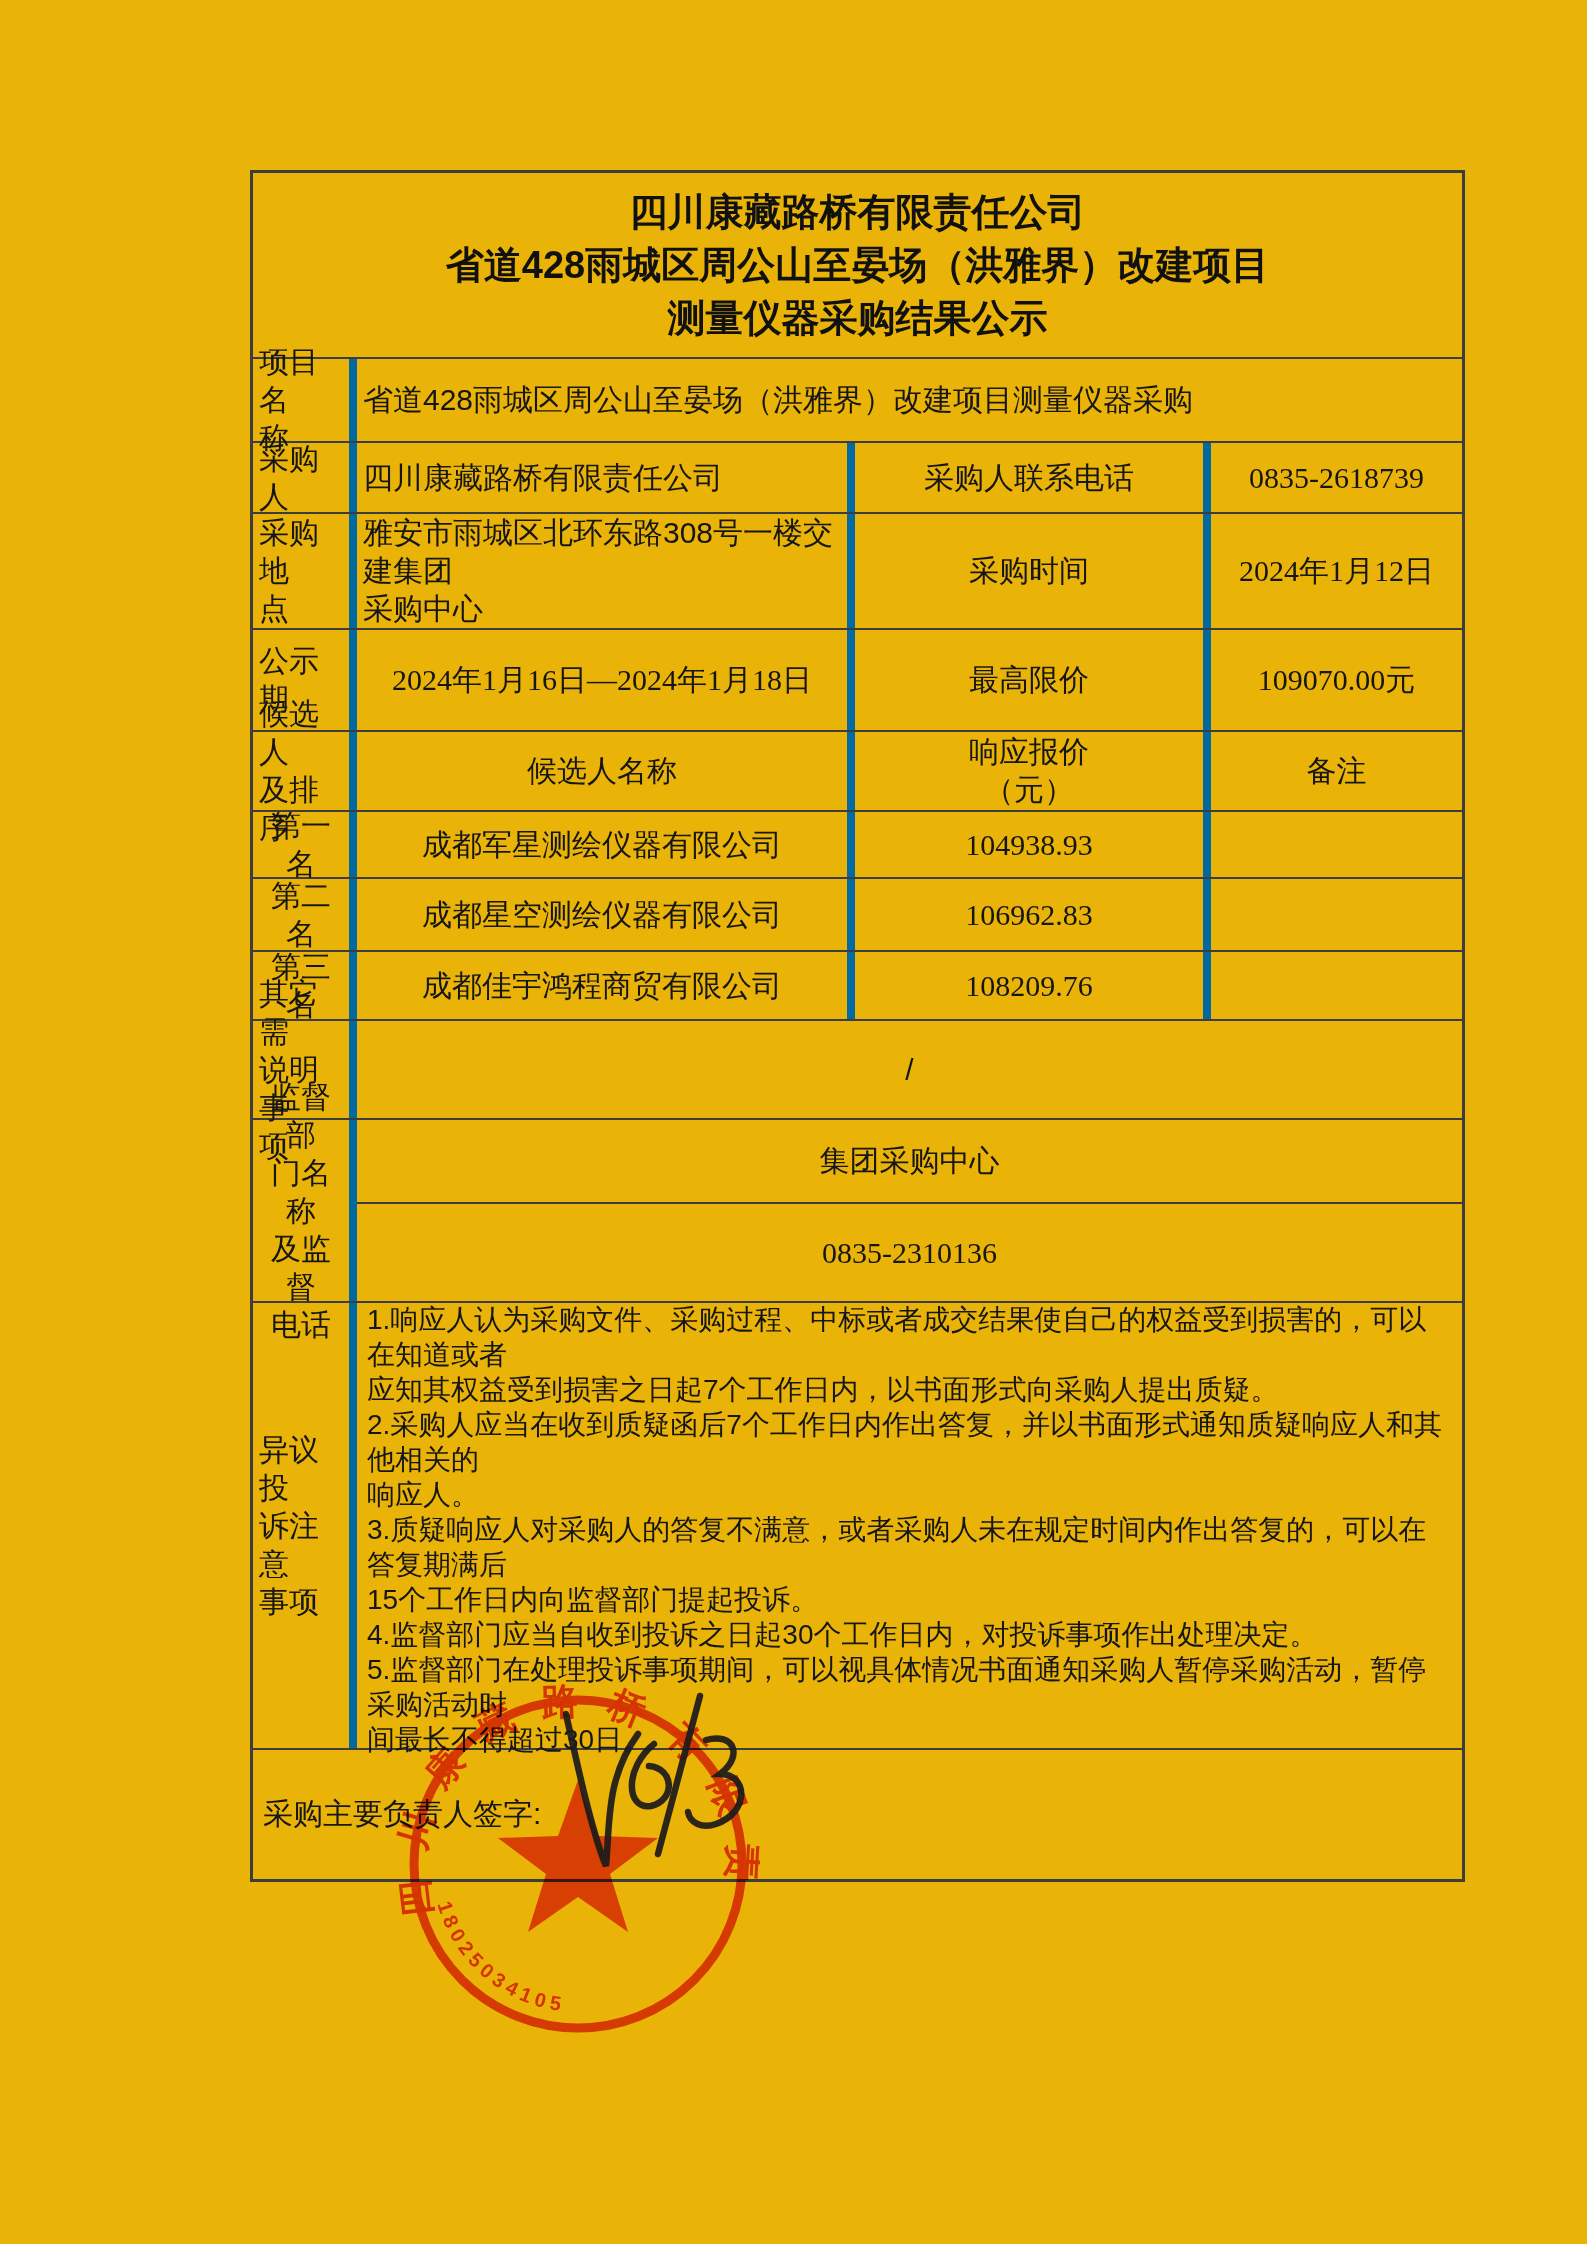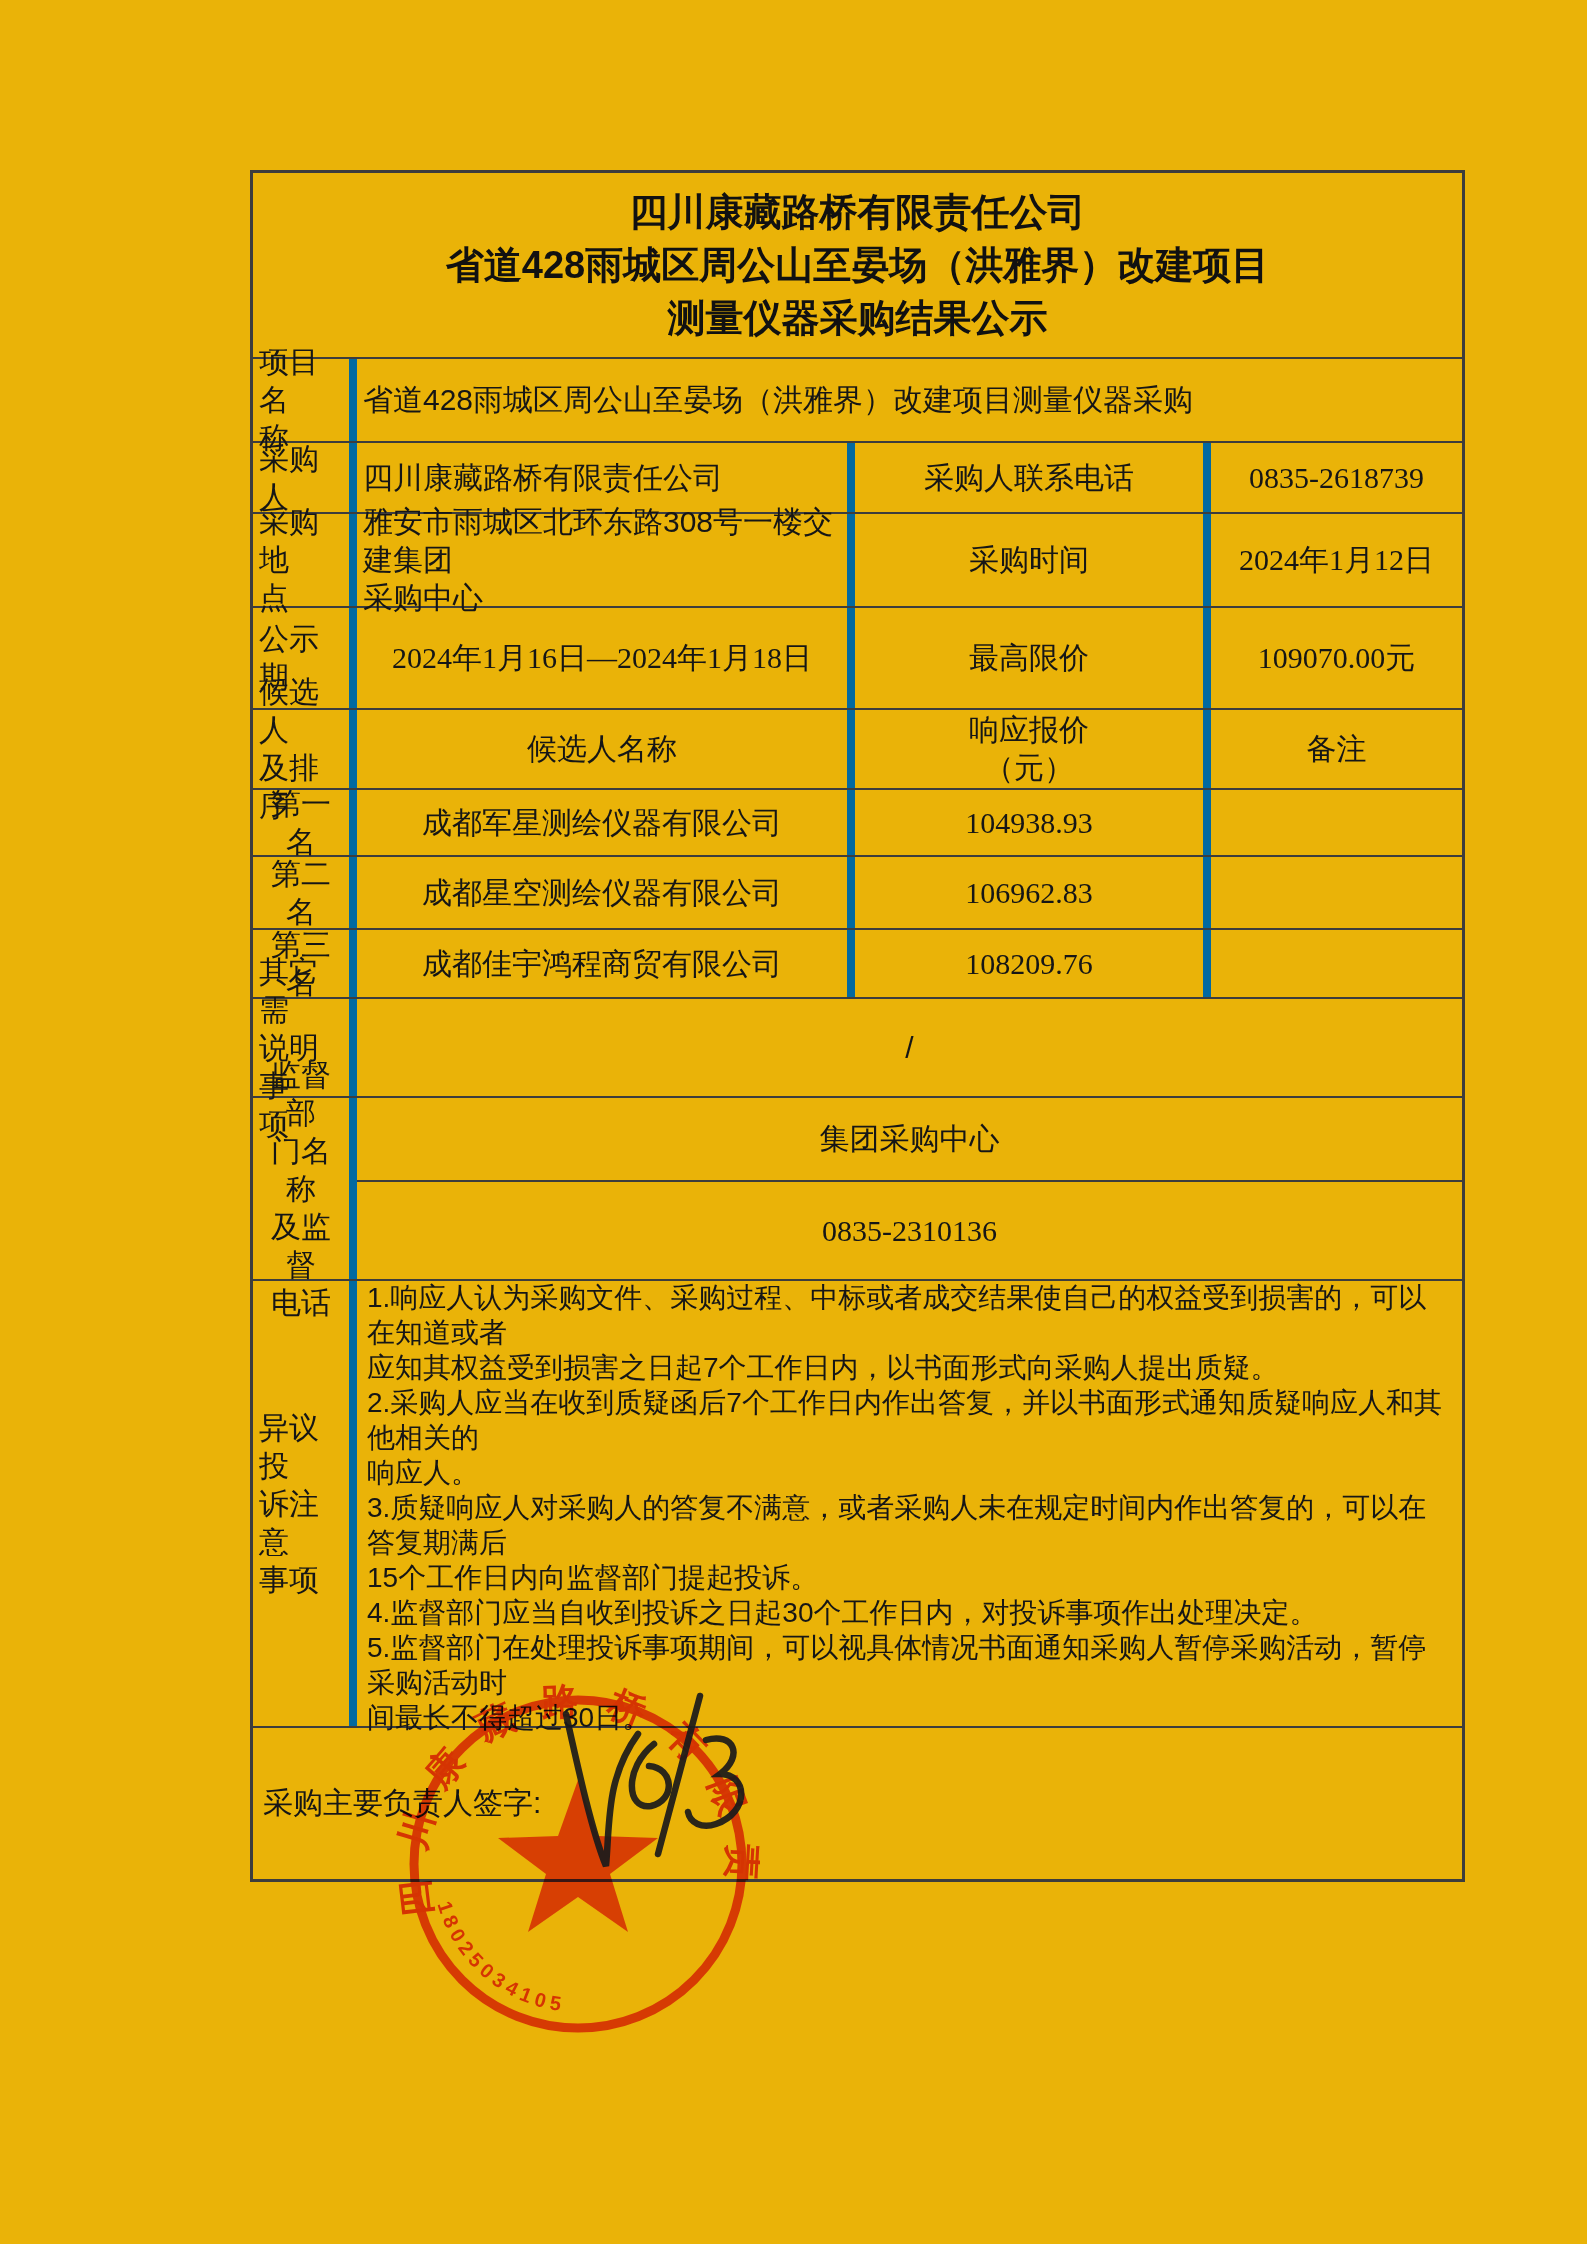--- a/index.html
+++ b/index.html
@@ -22,21 +22,21 @@
   .lbl{width:104px;flex:0 0 104px;}
   .c2{width:498px;flex:0 0 498px;}
   .c3{width:356px;flex:0 0 356px;}
   .c4{flex:1 1 auto;}
   .ctr{justify-content:center;text-align:center;}
   .num{font-family:"Liberation Serif","DejaVu Serif",serif;}
   
   .h-title{height:186px;}
   .h-project{height:84px;}
   .h-purchaser{height:71px;}
-  .h-location{height:94px;}
+  .h-location{height:116px;}
   .h-publicity{height:102px;}
   .h-candhead{height:80px;}
   .h-cand1{height:67px;}
   .h-cand2{height:73px;}
   .h-cand3{height:69px;}
   .h-other{height:99px;}
   .h-superv{height:183px;}
   .h-object{height:447px;}
   .title-row{flex-direction:column;align-items:center;justify-content:center;}
   .title-line{font-size:38px;font-weight:bold;line-height:53px;color:#111;text-align:center;}

